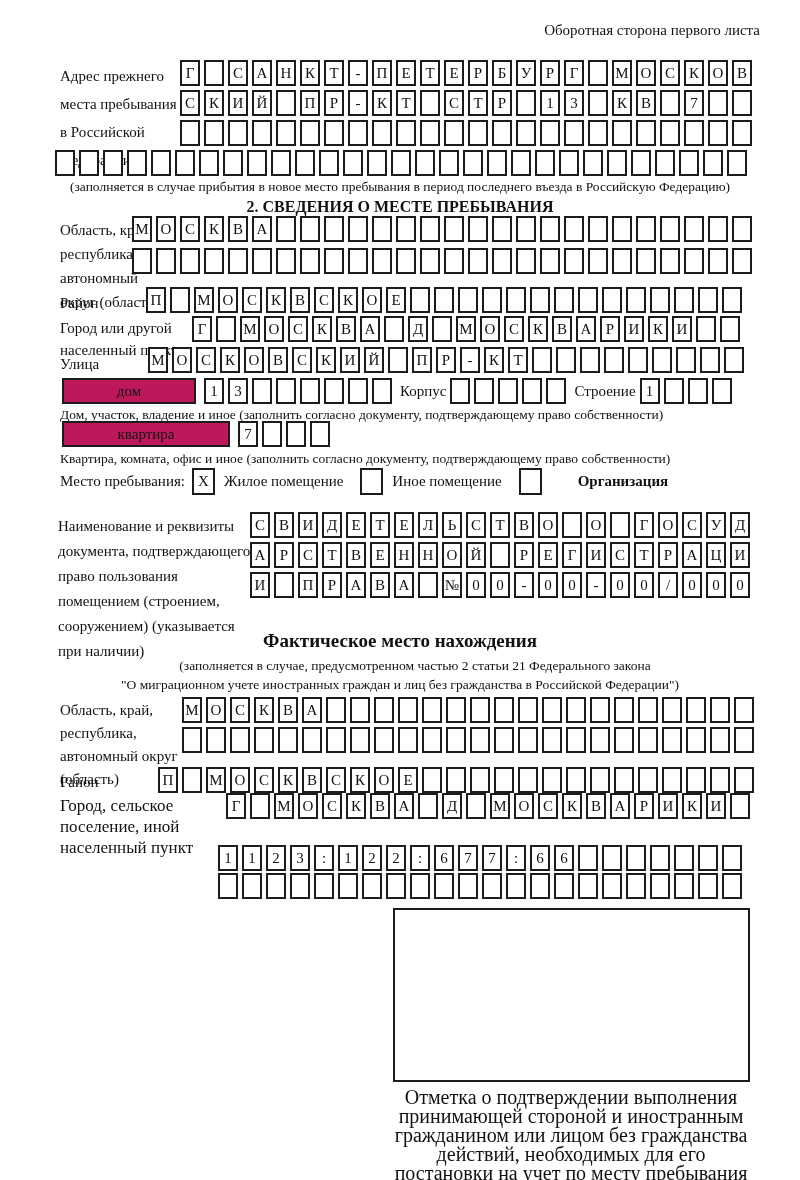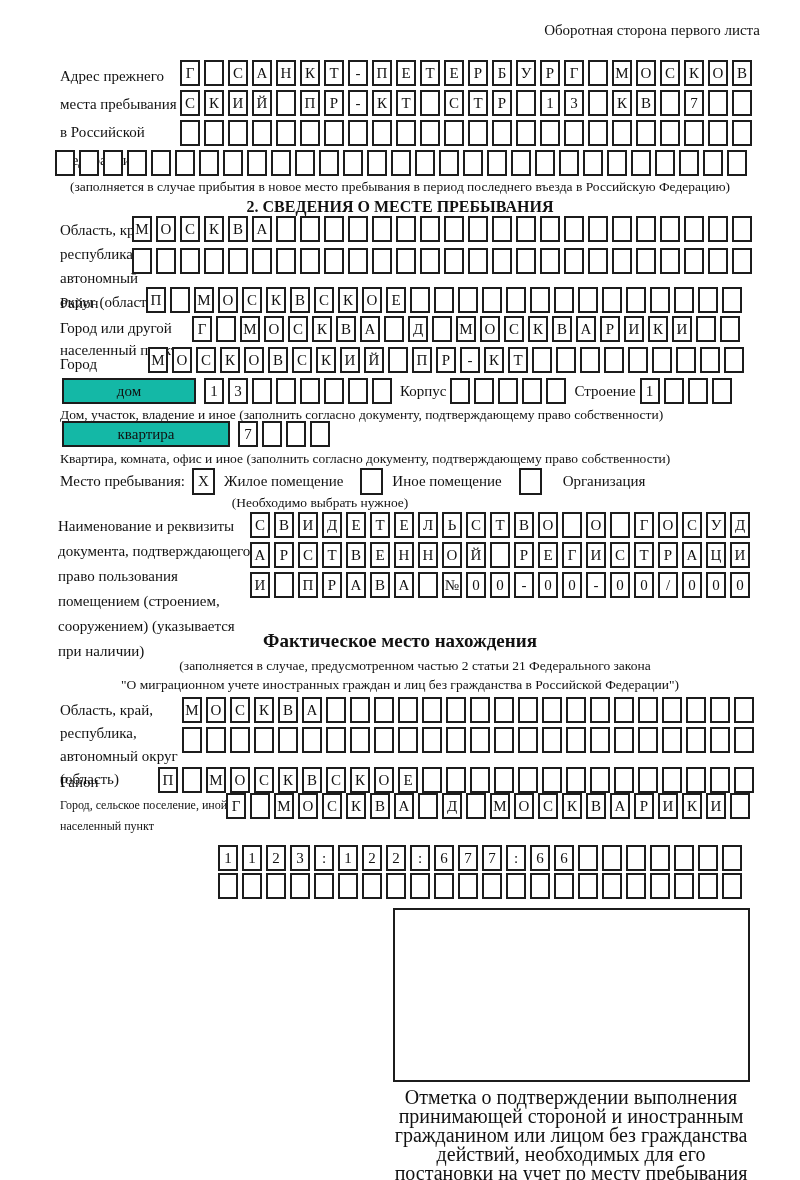--- a/index.html
+++ b/index.html
@@ -14,21 +14,21 @@
   .center { text-align:center; }
   .title { font-size:16px; font-weight:bold; text-align:center; width:800px; left:0; }
   .cellrow { display:flex; gap:4px; }
   .cell {
     width:20px; height:26px; box-sizing:border-box; border:2px solid #1c1c1c;
     display:flex; align-items:center; justify-content:center;
     font-size:15px; background:#fff; flex:0 0 auto;
   }
   .bigbox {
     box-sizing:border-box; border:2px solid #1c1c1c; display:flex;
-    align-items:center; justify-content:center; font-size:15px; background:#14b8a6;
+    align-items:center; justify-content:center; font-size:15px; background:#be185d;
   }
   .flexrow { display:flex; align-items:center; }
   .checkbox {
     width:23px; height:27px; box-sizing:border-box; border:2px solid #1c1c1c;
     display:flex; align-items:center; justify-content:center; font-size:15px;
   }
   .stamp-box { box-sizing:border-box; border:2px solid #1c1c1c; background:#fff; }
 </style>
 </head>
 <body>
@@ -258,21 +258,21 @@
       <div class="cell">В</div>
       <div class="cell">А</div>
       <div class="cell">Р</div>
       <div class="cell">И</div>
       <div class="cell">К</div>
       <div class="cell">И</div>
       <div class="cell"></div>
       <div class="cell"></div>
     </div>
 
-  <div class="abs lbl" style="top:352px; left:60px;">Город</div>
+  <div class="abs lbl" style="top:352px; left:60px;">Улица</div>
   <div class="abs cellrow" style="top:347px; left:148px;">
       <div class="cell">М</div>
       <div class="cell">О</div>
       <div class="cell">С</div>
       <div class="cell">К</div>
       <div class="cell">О</div>
       <div class="cell">В</div>
       <div class="cell">С</div>
       <div class="cell">К</div>
       <div class="cell">И</div>
@@ -335,23 +335,22 @@
   </div>
   <div class="abs note" style="top:451px; left:60px;">Квартира, комната, офис и иное (заполнить согласно документу, подтверждающему право собственности)</div>
 
   <div class="abs flexrow" style="top:467px; left:60px; height:28px;">
     <div class="lbl">Место пребывания:</div>
     <div class="checkbox" style="margin-left:7px;">X</div>
     <div class="lbl" style="margin-left:9px;">Жилое помещение</div>
     <div class="checkbox" style="margin-left:17px;"></div>
     <div class="lbl" style="margin-left:9px;">Иное помещение</div>
     <div class="checkbox" style="margin-left:17px;"></div>
-    <div class="lbl" style="margin-left:21px;">Организация</div>
+    <div class="lbl" style="margin-left:36px;font-weight:bold;">Организация</div>
   </div>
-  <div class="abs note center" style="top:495px; left:170px; width:300px;">(Необходимо выбрать нужное)</div>
 
   <div class="abs lbl" style="top:514px; left:58px; width:196px; line-height:25px;">Наименование и реквизиты документа, подтверждающего право пользования помещением (строением, сооружением) (указывается при наличии)</div>
   <div class="abs cellrow" style="top:512px; left:250px;">
       <div class="cell">С</div>
       <div class="cell">В</div>
       <div class="cell">И</div>
       <div class="cell">Д</div>
       <div class="cell">Е</div>
       <div class="cell">Т</div>
       <div class="cell">Е</div>
@@ -497,21 +496,21 @@
       <div class="cell"></div>
       <div class="cell"></div>
       <div class="cell"></div>
       <div class="cell"></div>
       <div class="cell"></div>
       <div class="cell"></div>
       <div class="cell"></div>
       <div class="cell"></div>
     </div>
 
-  <div class="abs lbl" style="top:795px; left:60px; width:172px; line-height:21px; font-size:12px;">Город, сельское поселение, иной населенный пункт</div>
+  <div class="abs lbl" style="top:795px; left:60px; width:172px; line-height:21px; font-size:17px;">Город, сельское поселение, иной населенный пункт</div>
   <div class="abs cellrow" style="top:793px; left:226px;">
       <div class="cell">Г</div>
       <div class="cell"></div>
       <div class="cell">М</div>
       <div class="cell">О</div>
       <div class="cell">С</div>
       <div class="cell">К</div>
       <div class="cell">В</div>
       <div class="cell">А</div>
       <div class="cell"></div>

